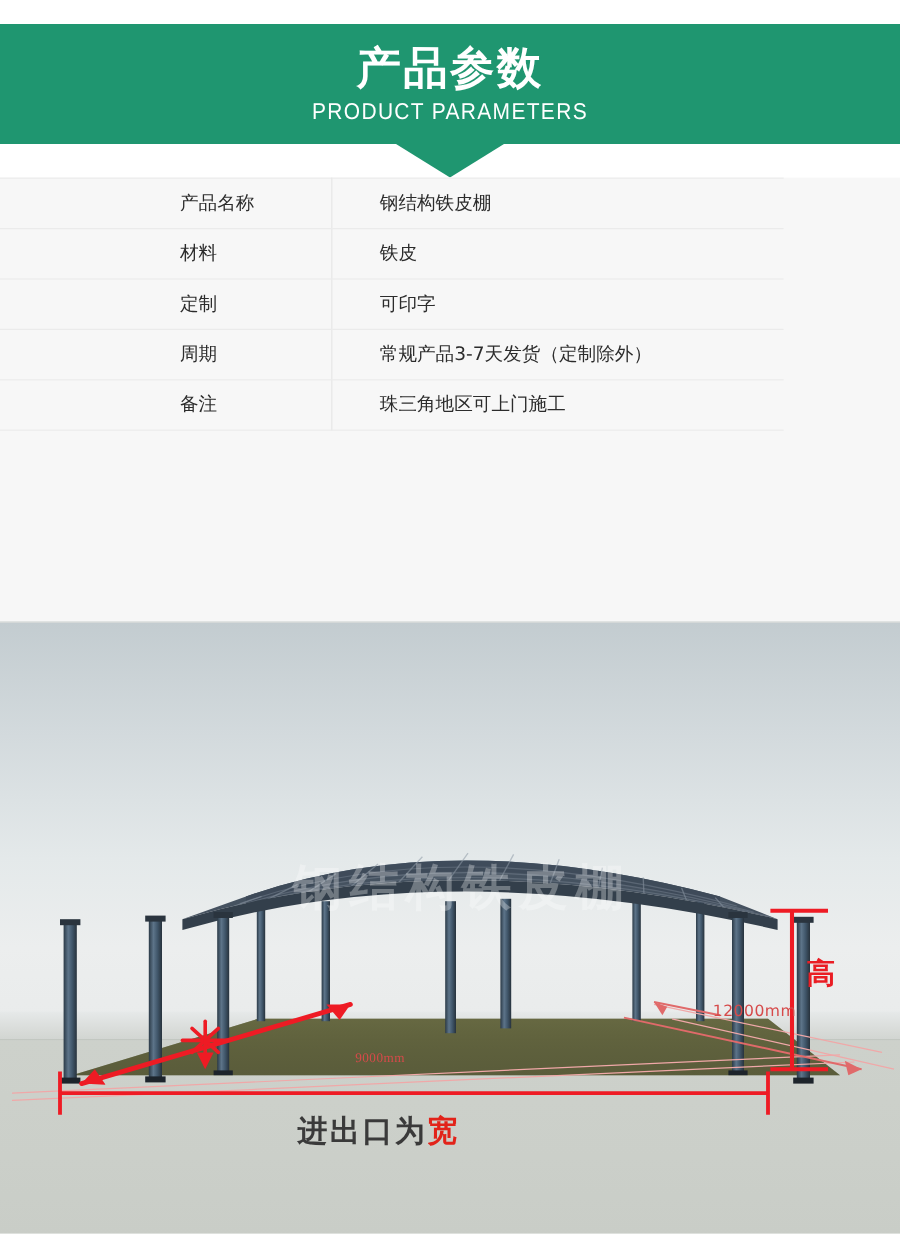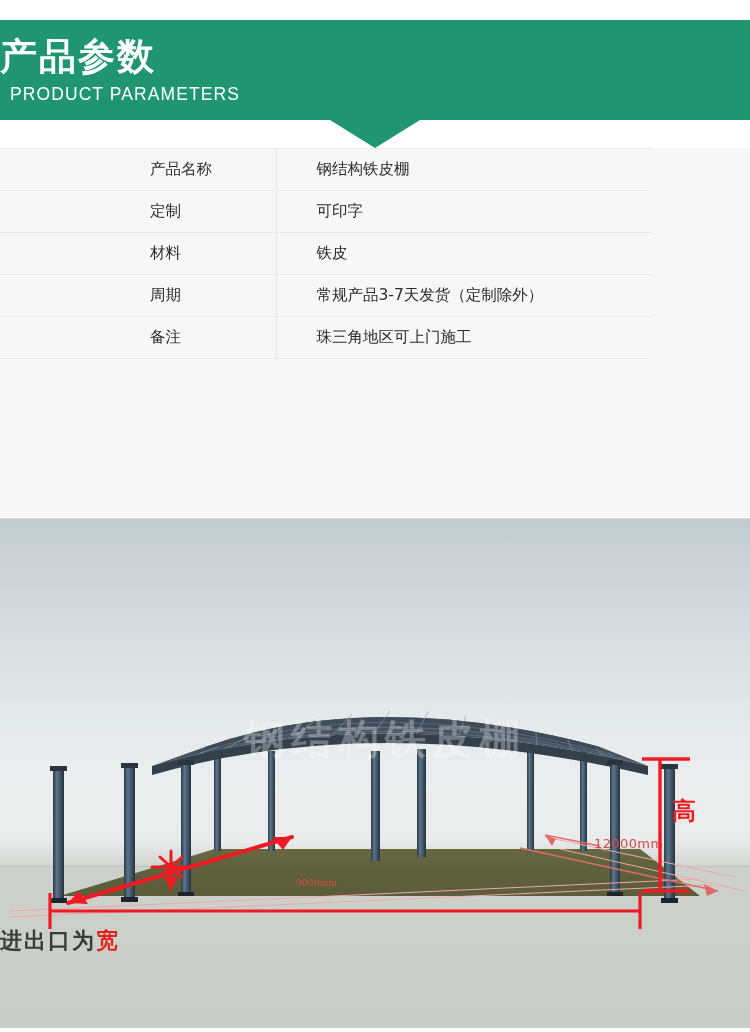--- a/index.html
+++ b/index.html
@@ -12,21 +12,21 @@
   .page{position:relative;width:750px;height:1032px;overflow:hidden;background:#ffffff;}
 
   
   .top-white{position:absolute;left:0;top:0;width:750px;height:20px;background:#ffffff;}
   .banner{
     position:absolute;left:0;top:20px;width:750px;height:100px;
     background:#1f9670;
   }
   .banner-inner{
     position:absolute;left:0;top:0;width:750px;height:100px;
-    display:flex;flex-direction:column;align-items:flex-start;justify-content:center;
+    display:flex;flex-direction:column;align-items:center;justify-content:center;
   }
   .banner-cn{
     color:#ffffff;font-size:37px;line-height:44px;font-weight:bold;
     letter-spacing:2px;margin:0;padding:0;
   }
   .banner-en{
     color:#ffffff;font-size:19px;line-height:24px;font-weight:normal;
     letter-spacing:1.2px;margin:0;padding:0;margin-top:3px;
     font-family:"Liberation Sans Narrow","Liberation Sans",sans-serif;
     transform:scaleX(0.92);transform-origin:center;
@@ -132,21 +132,21 @@
     font-family:"DejaVu Sans","Liberation Sans",sans-serif;
     white-space:nowrap;
   }
   .txt-9000{left:296px;top:876px;font-size:11px;letter-spacing:0.4px;color:#d64a4a;font-family:Liberation Serif, serif;}
   .txt-12000{left:594px;top:836px;font-size:13px;letter-spacing:0.4px;color:#d64a4a;}
   .txt-gao{
     left:672px;top:795px;font-size:24px;font-weight:bold;color:#ea1d24;
   }
   .caption{
     position:absolute;left:0;top:926px;width:631px;
-    font-size:22px;font-weight:bold;
+    text-align:center;font-size:25px;font-weight:bold;
     color:#3a3a3a;letter-spacing:2px;
     font-family:"DejaVu Sans","Liberation Sans",sans-serif;
   }
   .caption .hl{color:#e2231a;}
 </style>
 </head>
 <body>
 
 <div class="page">
 
@@ -166,32 +166,32 @@
         <tr>
           <td class="cell-label">
             <span class="lbl">产品名称</span>
           </td>
           <td class="cell-value">
             <span class="val">钢结构铁皮棚</span>
           </td>
         </tr>
         <tr>
           <td class="cell-label">
+            <span class="lbl">材料</span>
+          </td>
+          <td class="cell-value">
+            <span class="val">铁皮</span>
+          </td>
+        </tr>
+        <tr>
+          <td class="cell-label">
             <span class="lbl">定制</span>
           </td>
           <td class="cell-value">
             <span class="val">可印字</span>
-          </td>
-        </tr>
-        <tr>
-          <td class="cell-label">
-            <span class="lbl">材料</span>
-          </td>
-          <td class="cell-value">
-            <span class="val">铁皮</span>
           </td>
         </tr>
         <tr>
           <td class="cell-label">
             <span class="lbl">周期</span>
           </td>
           <td class="cell-value">
             <span class="val">常规产品3-7天发货（定制除外）</span>
           </td>
         </tr>

